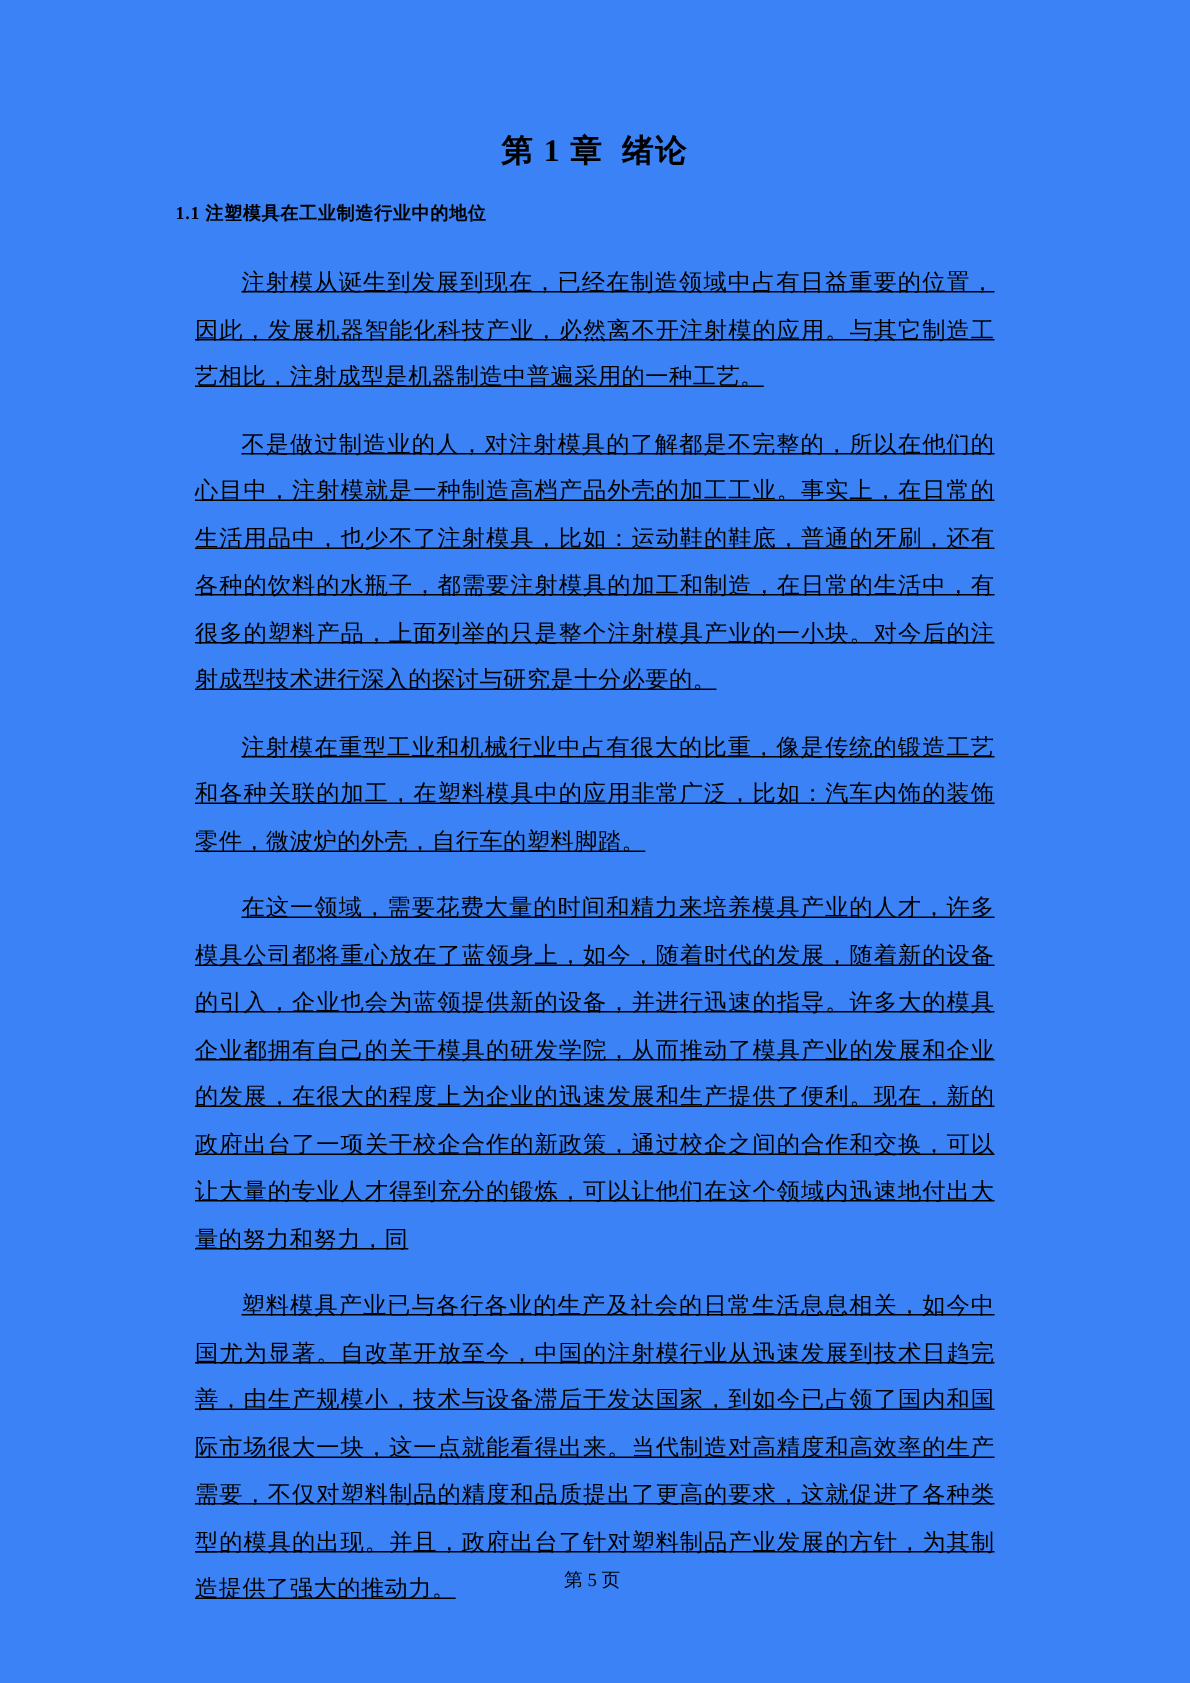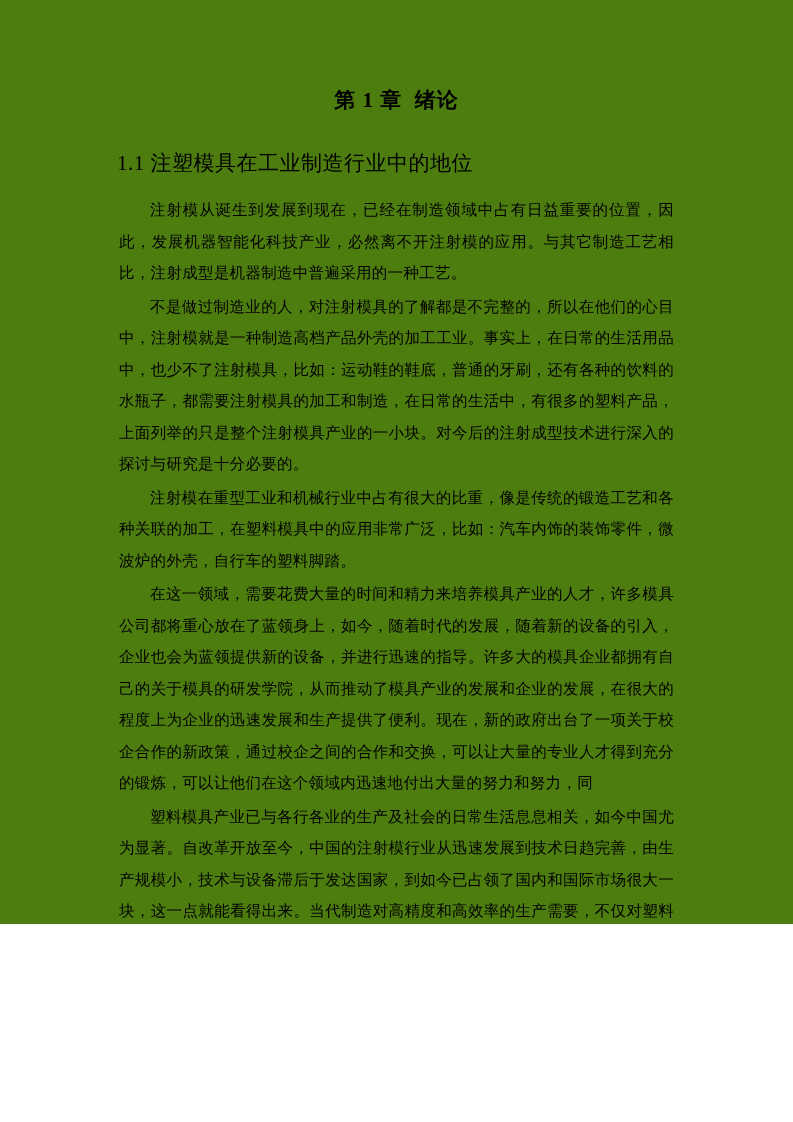--- a/index.html
+++ b/index.html
@@ -3,22 +3,22 @@
 <meta charset="utf-8">
 <style>
   html, body {
     margin: 0;
     padding: 0;
     background: #ffffff;
   }
   .page {
     position: relative;
     width: 793px;
-    height: 924px;
-    background: #4d7c0f;
+    height: 1122px;
+    background: #3b82f6;
     color: #000000;
     font-family: "Liberation Serif", "DejaVu Serif", serif;
     overflow: hidden;
     box-sizing: border-box;
   }
   .content {
     position: absolute;
     left: 117px;
     right: 117px;
     top: 0;
@@ -26,39 +26,40 @@
   .chapter-title {
     margin: 86px 0 0 0;
     font-size: 21px;
     line-height: 28px;
     font-weight: bold;
     text-align: center;
     white-space: pre-wrap;
     letter-spacing: 1px;
   }
   .section-heading {
-    margin: 36px 0 0 0;
-    font-size: 21px;
+    margin: 15px 0 0 0;
+    font-size: 12px;
     line-height: 26px;
-    font-weight: normal;
+    font-weight: bold;
     text-align: left;
     letter-spacing: 0.5px;
   }
   .body-text {
     margin-top: 18px;
   }
   .body-para {
-    margin: 2px;
+    margin: 13px;
     font-size: 15.5px;
     line-height: 31.5px;
     text-align: justify;
     text-justify: inter-ideograph;
     text-indent: 2em;
     word-break: break-all;
     letter-spacing: 0.3px;
+    text-decoration: underline;
   }
   .page-footer {
     position: absolute;
     left: 0;
     right: 16px;
     top: 1026px;
     text-align: center;
     font-size: 12.5px;
     line-height: 18px;
     white-space: pre-wrap;

